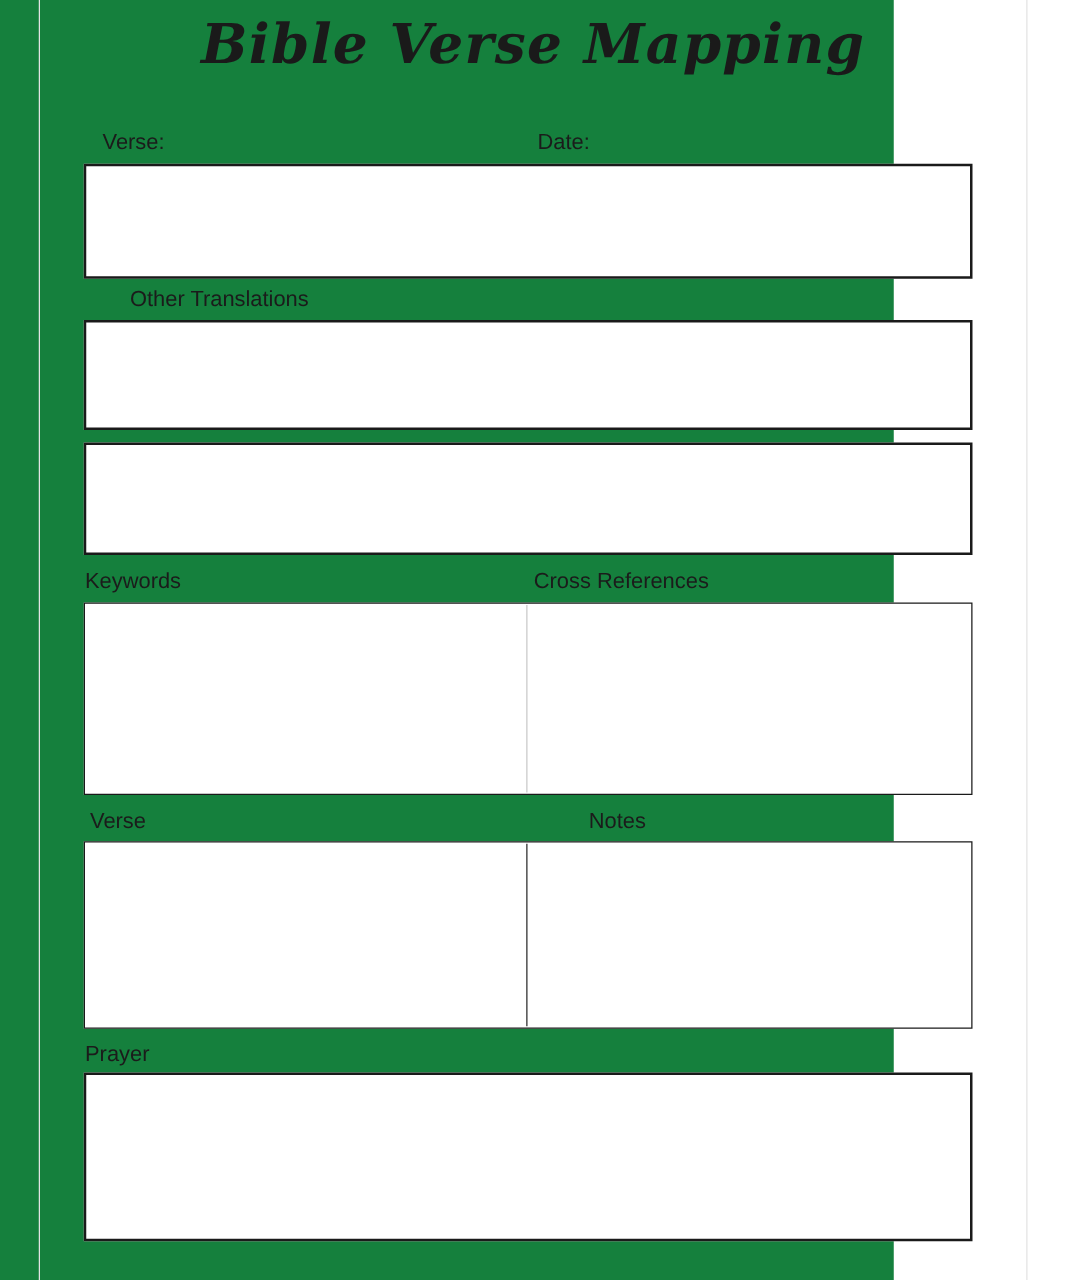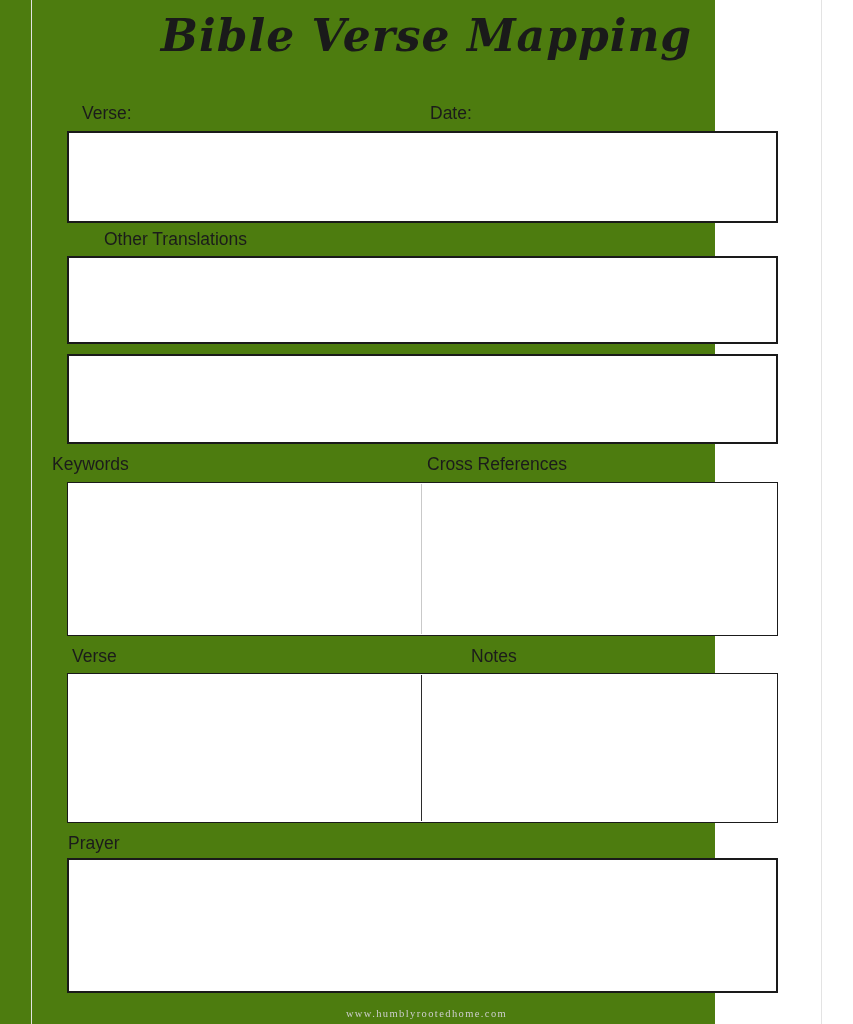--- a/index.html
+++ b/index.html
@@ -13,21 +13,21 @@
     font-family: "Liberation Sans", sans-serif;
     color: #111111;
     position: relative;
     overflow: hidden;
   }
   .page {
     position: absolute;
     left: 0; top: 0;
     width: 715px;
     height: 1024px;
-    background: #4d7c0f;
+    background: #15803d;
     box-sizing: border-box;
   }
   
   .edge-left {
     position: absolute;
     left: 31px; top: 0;
     width: 1px; height: 1024px;
     background: #e3e3e3;
   }
   .edge-right {
@@ -111,33 +111,32 @@
     <div class="title">Bible Verse Mapping</div>
 
     <div class="label" style="left:50px; top:105px;">Verse:</div>
     <div class="label" style="left:398px; top:105px;text-align:right;">Date:</div>
     <div class="box" style="left:35px; top:131px; width:711px; height:92px;"></div>
 
     <div class="label" style="left:36px; top:231px;margin-left:36px;">Other Translations</div>
     <div class="box" style="left:35px; top:256px; width:711px; height:88px;"></div>
     <div class="box" style="left:35px; top:354px; width:711px; height:90px;"></div>
 
-    <div class="label" style="left:20px; top:456px;">Keywords</div>
+    <div class="label" style="left:36px; top:456px;">Keywords</div>
     <div class="label" style="left:395px; top:456px;">Cross References</div>
     <div class="box thin" style="left:35px; top:482px; width:711px; height:154px;"></div>
     <div class="divider light" style="left:389px; top:484px; height:150px;"></div>
     <div style="position:absolute; left:37px; top:484px; width:350px; height:150px;"></div>
     <div style="position:absolute; left:392px; top:484px; width:352px; height:150px;"></div>
 
     <div class="label" style="left:40px; top:648px;">Verse</div>
     <div class="label" style="left:395px; top:648px;margin-left:44px;">Notes</div>
     <div class="box thin" style="left:35px; top:673px; width:711px; height:150px;"></div>
     <div class="divider" style="left:389px; top:675px; height:146px;"></div>
     <div style="position:absolute; left:37px; top:675px; width:350px; height:146px;"></div>
     <div style="position:absolute; left:392px; top:675px; width:352px; height:146px;"></div>
 
     <div class="label" style="left:36px; top:835px;">Prayer</div>
     <div class="box" style="left:35px; top:858px; width:711px; height:135px;"></div>
 
-    <div class="footer">www.humblyrootedhome.com</div>
 
   </div>
 </div>
 
 </body></html>

